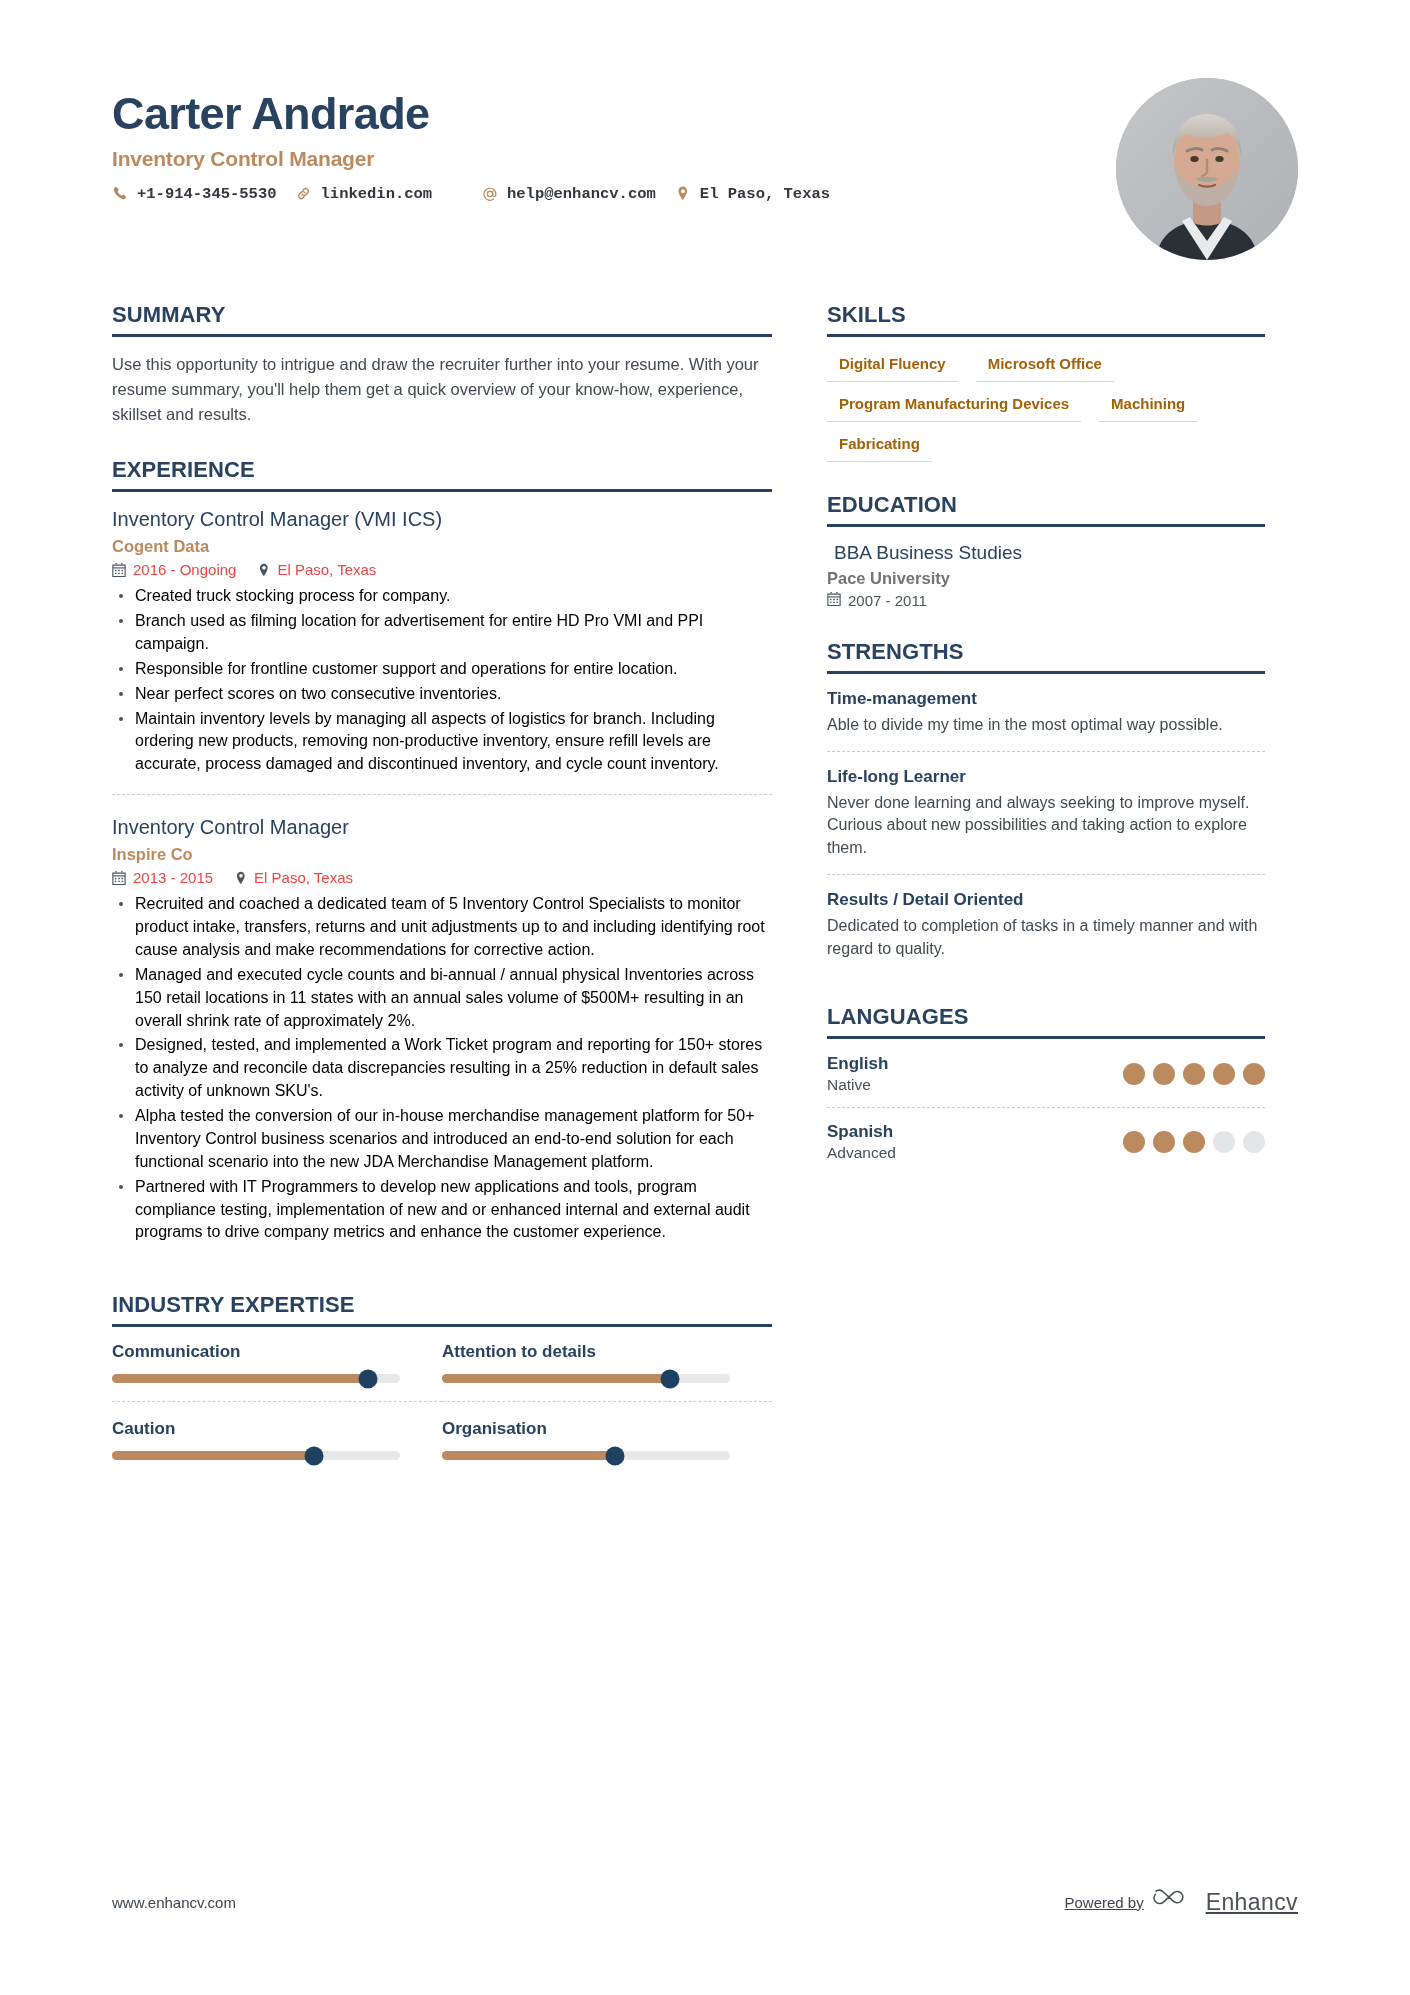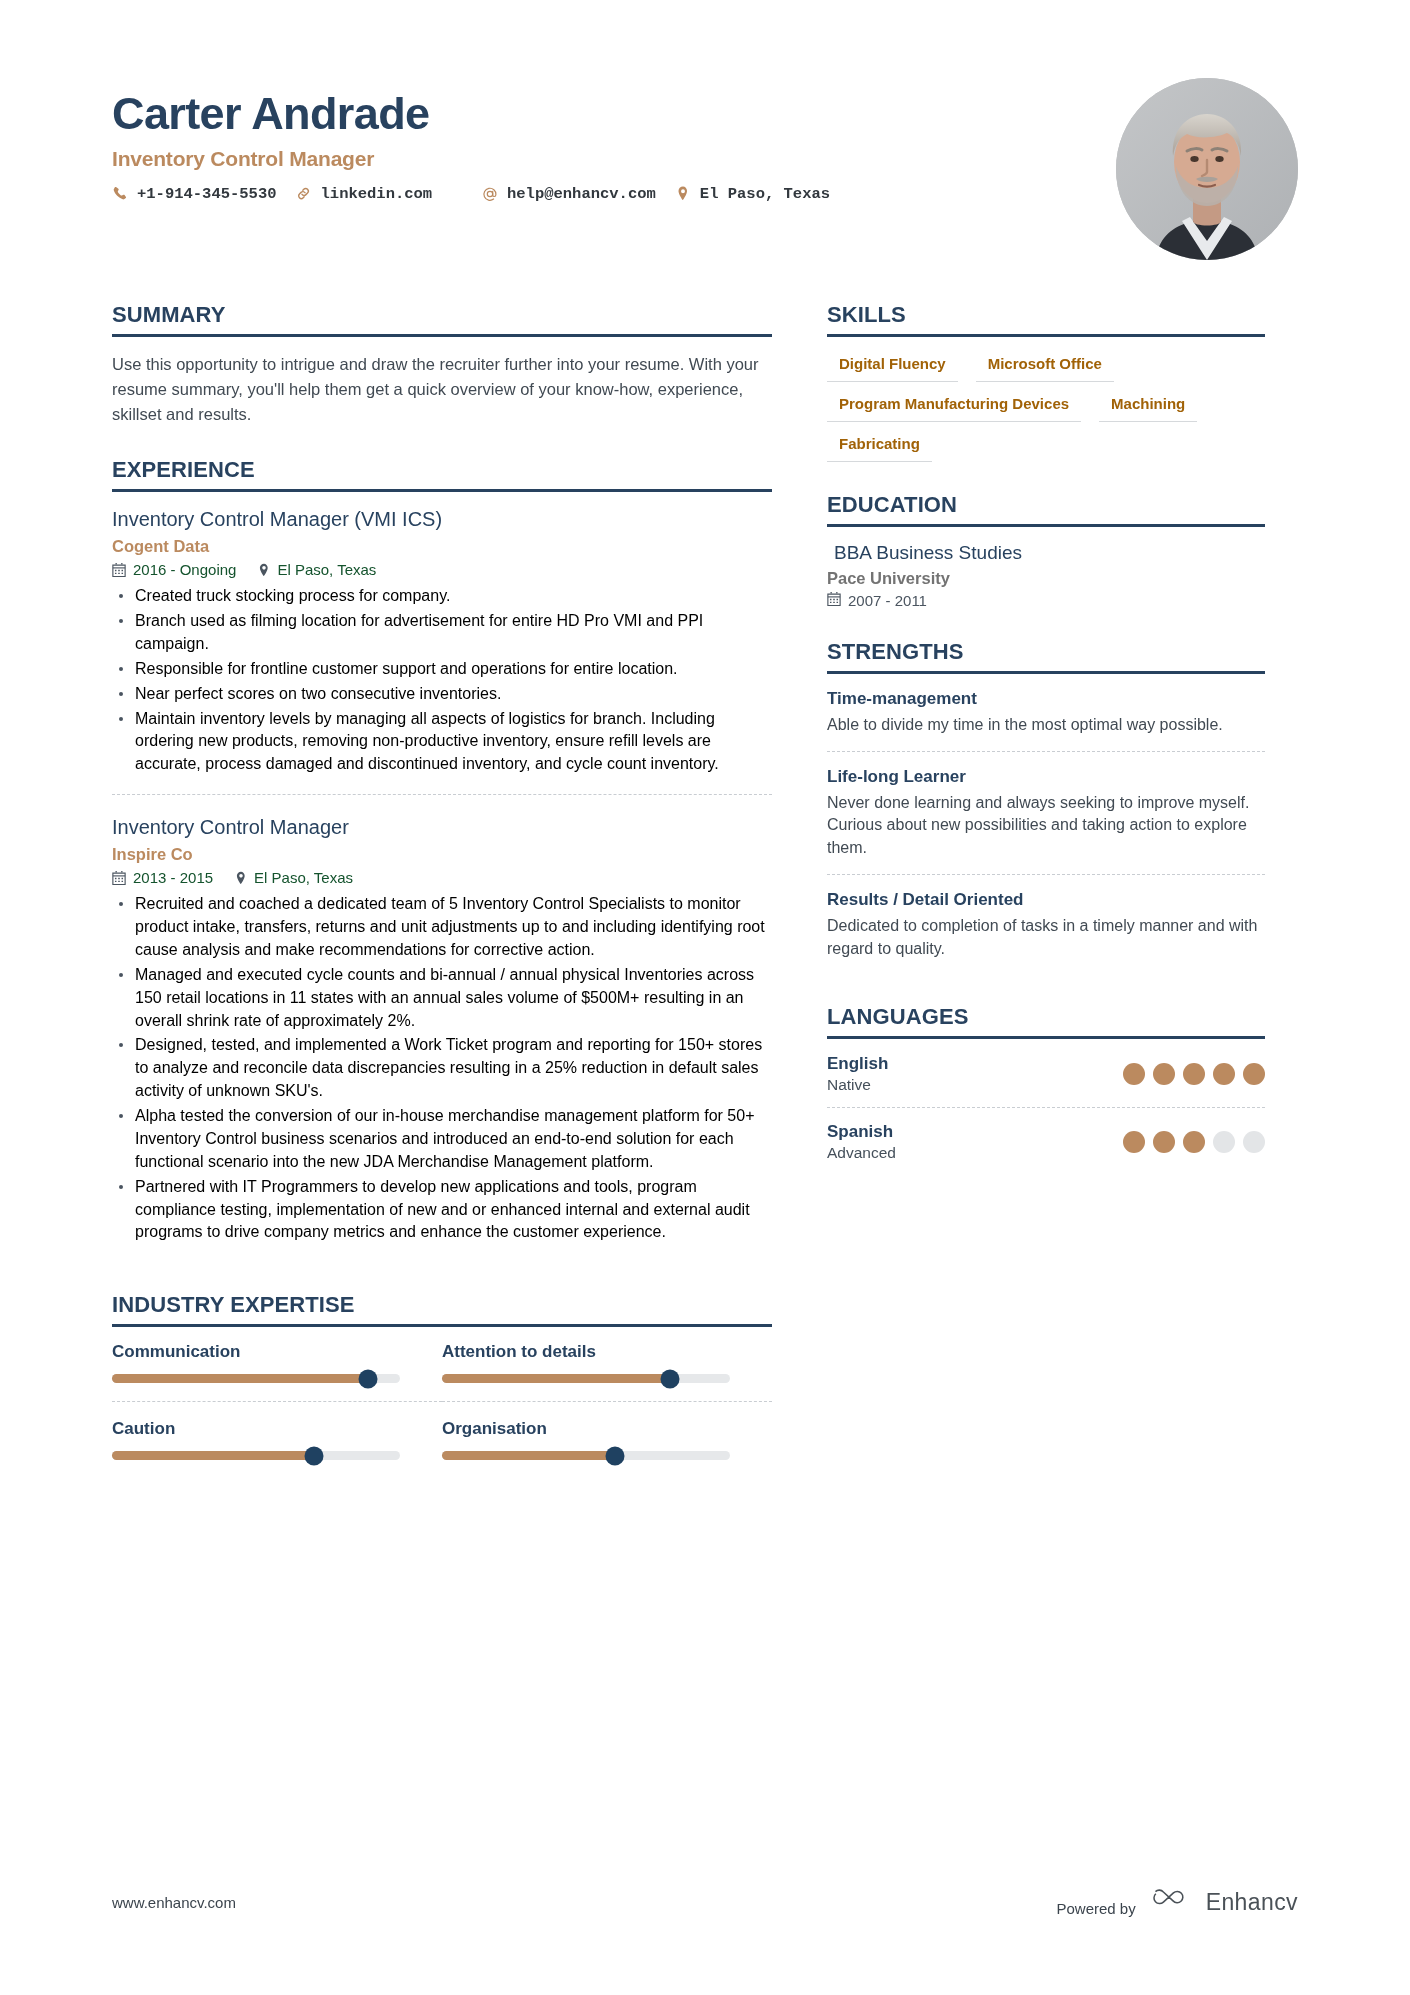--- a/index.html
+++ b/index.html
@@ -132,21 +132,21 @@
     font-size: 16.5px;
     font-weight: bold;
     color: #bb8a5f;
     margin-bottom: 5px;
   }
   .job-meta {
     display: flex;
     align-items: center;
     gap: 22px;
     font-size: 15px;
-    color: #14532d;
+    color: #ef4444;
     margin-bottom: 7px;
   }
   .meta-piece { display: flex; align-items: center; gap: 7px; }
   .meta-piece .ci { color: #4b5560; display: inline-flex; }
 
   .bullets { list-style: none; }
   .bullets li {
     position: relative;
     padding-left: 23px;
     font-size: 16px;
@@ -300,22 +300,23 @@
     display: flex;
     align-items: center;
     justify-content: space-between;
   }
   .footer-url {
     font-size: 15px;
     color: #3b444d;
   }
   .footer-right {
     display: flex;
-    align-items: flex-end;
-    gap: 16px;
+    align-items: center;
+    gap: 8px;
+    text-decoration: underline;
   }
   .powered-by {
     font-size: 15px;
     color: #3b444d;
   }
   .brand {
     display: flex;
     align-items: center;
     gap: 10px;
   }

